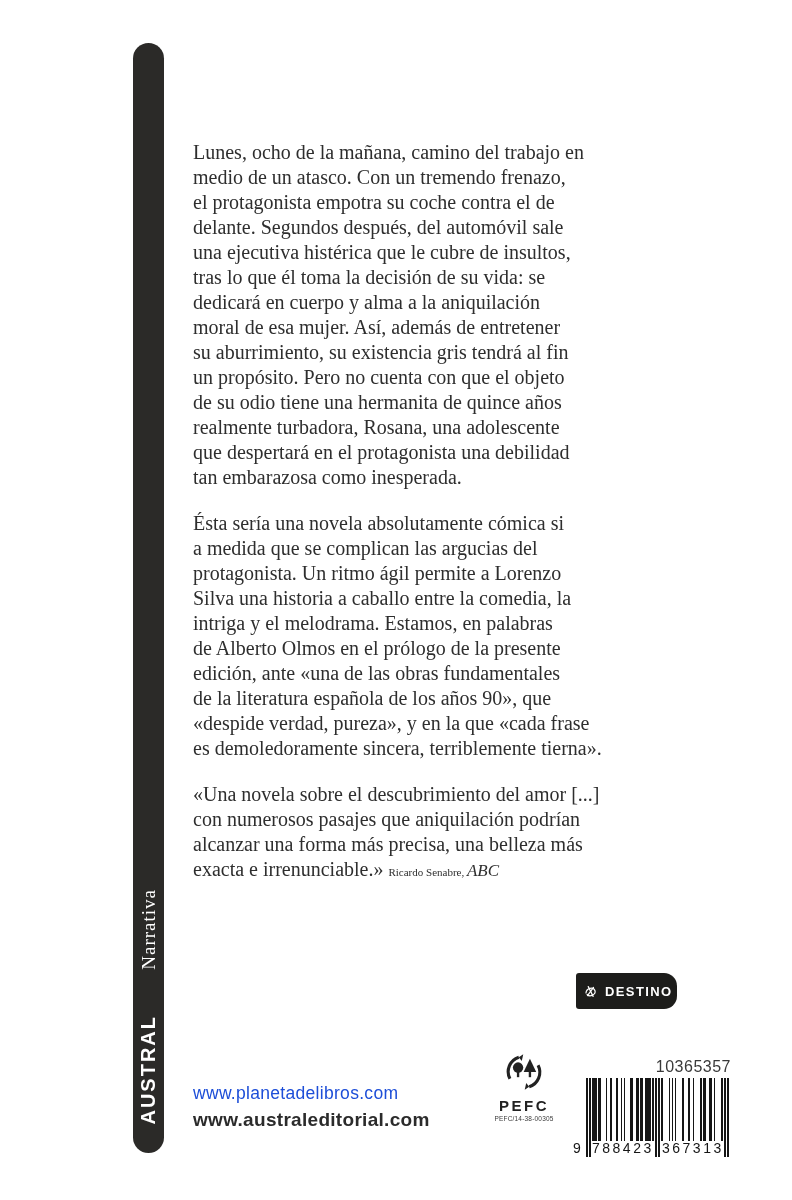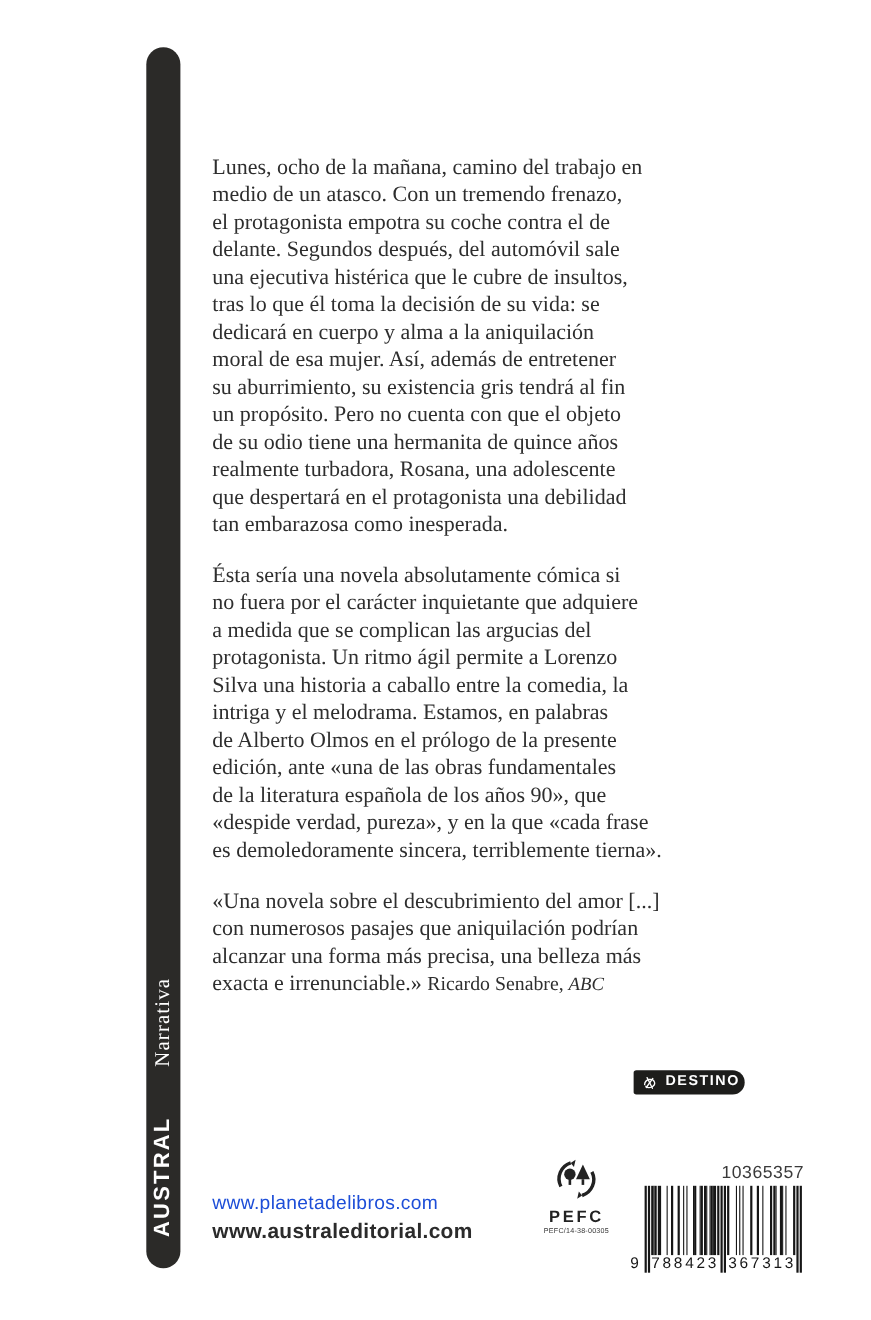--- a/index.html
+++ b/index.html
@@ -12,27 +12,27 @@
          display:flex;flex-direction:column;justify-content:flex-end;align-items:center;}
   .spine-label{writing-mode:vertical-rl;transform:rotate(180deg);color:#fff;white-space:nowrap;}
   .spine-category{font-family:"Liberation Serif",serif;font-size:19px;letter-spacing:1px;margin-bottom:46px;}
   .spine-brand{font-family:"Liberation Sans",sans-serif;font-weight:bold;font-size:20px;
                letter-spacing:2px;margin-bottom:28px;}
 
   
   .content{position:absolute;left:193px;top:140px;font-size:20px;line-height:25px;}
   .para{margin-bottom:21px;}
   .line{white-space:nowrap;}
-  .quote-attr{font-size:18px;}
+  .quote-attr{font-size:11px;}
   .quote-attr-src{font-size:17px;font-style:italic;margin-top:14px;}
 
   
-  .destino-badge{position:absolute;left:576px;top:973px;width:101px;height:22px;
+  .destino-badge{position:absolute;left:576px;top:973px;width:101px;height:36px;
                  background:#1d1d1b;border-radius:3px 13px 13px 3px;
-                 display:flex;}
+                 display:flex;align-items:center;}
   .destino-icon{margin-left:7px;display:flex;align-items:center;}
   .destino-label{color:#fff;font-family:"Liberation Sans",sans-serif;font-weight:bold;
                  font-size:13px;letter-spacing:1.4px;margin-left:7px;margin-top:1px;}
 
   
   .pefc{position:absolute;left:491px;top:1052px;width:66px;text-align:center;color:#222;}
   .pefc-name{font-family:"Liberation Sans",sans-serif;font-weight:bold;font-size:15px;
              letter-spacing:2.5px;margin-top:1px;}
   .pefc-cert{font-family:"Liberation Sans",sans-serif;font-size:6.5px;color:#3a3a3a;
              letter-spacing:.2px;margin-top:1px;}
@@ -78,21 +78,20 @@
           <div class="line">moral de esa mujer. Así, además de entretener</div>
           <div class="line">su aburrimiento, su existencia gris tendrá al fin</div>
           <div class="line">un propósito. Pero no cuenta con que el objeto</div>
           <div class="line">de su odio tiene una hermanita de quince años</div>
           <div class="line">realmente turbadora, Rosana, una adolescente</div>
           <div class="line">que despertará en el protagonista una debilidad</div>
           <div class="line">tan embarazosa como inesperada.</div>
         </div>
         <div class="para">
           <div class="line">Ésta sería una novela absolutamente cómica si</div>
-          <div class="line">no fuera por el carácter inquietante que adquiere</div>
           <div class="line">a medida que se complican las argucias del</div>
           <div class="line">protagonista. Un ritmo ágil permite a Lorenzo</div>
           <div class="line">Silva una historia a caballo entre la comedia, la</div>
           <div class="line">intriga y el melodrama. Estamos, en palabras</div>
           <div class="line">de Alberto Olmos en el prólogo de la presente</div>
           <div class="line">edición, ante «una de las obras fundamentales</div>
           <div class="line">de la literatura española de los años 90», que</div>
           <div class="line">«despide verdad, pureza», y en la que «cada frase</div>
           <div class="line">es demoledoramente sincera, terriblemente tierna».</div>
         </div>

